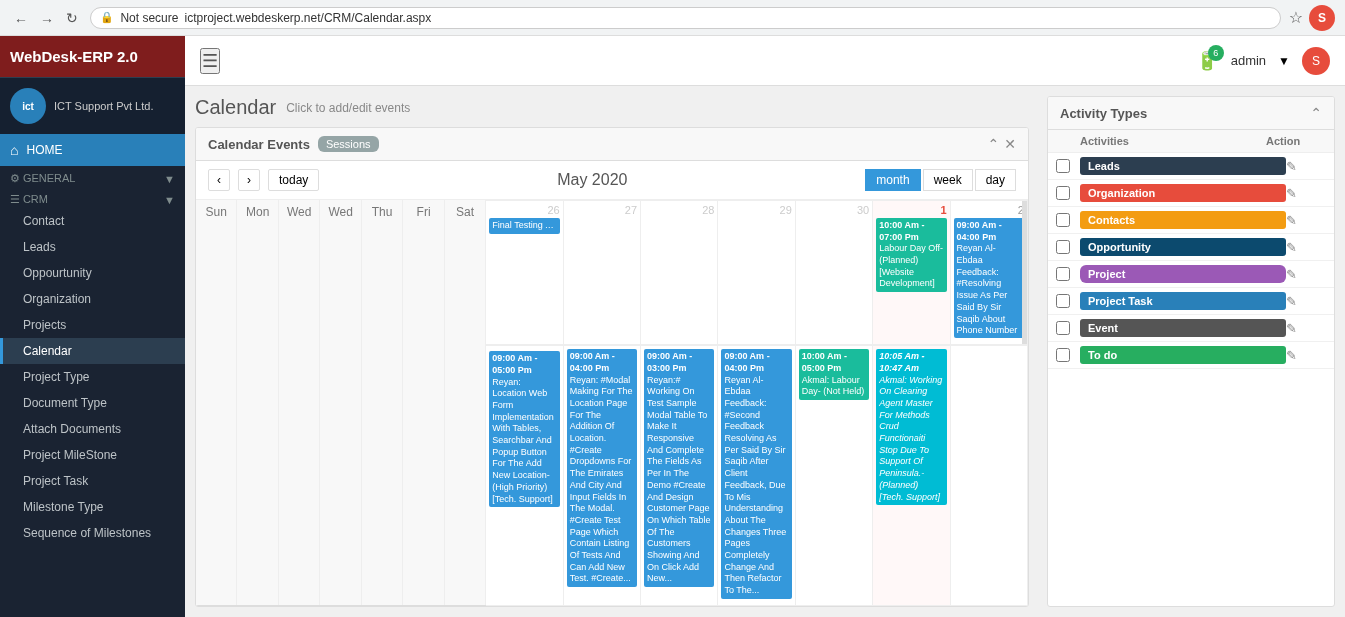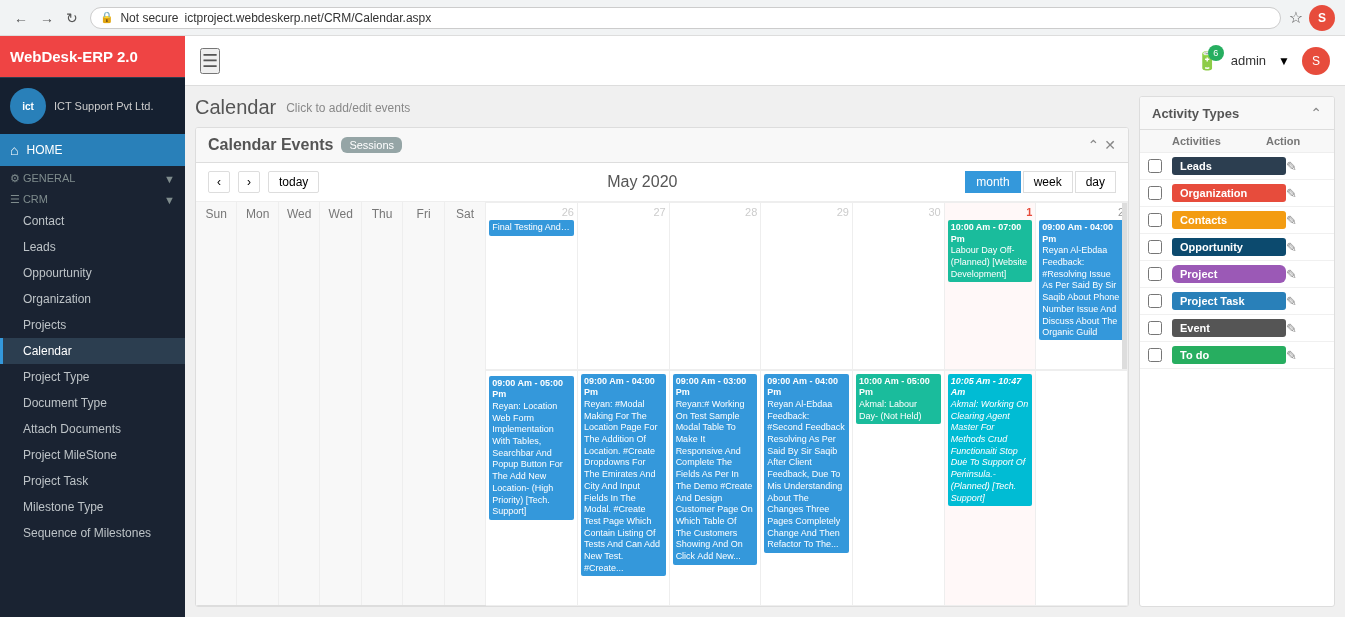--- a/index.html
+++ b/index.html
@@ -22,21 +22,21 @@
     .address-bar .lock-icon { color: #e67e22; font-size: 11px; }
     .browser-actions { display: flex; gap: 6px; align-items: center; }
     .browser-action-btn { background: none; border: none; cursor: pointer; font-size: 16px; color: #555; }
     .profile-circle { width: 26px; height: 26px; background: #e74c3c; border-radius: 50%; display: flex; align-items: center; justify-content: center; color: white; font-size: 12px; font-weight: bold; }
 
     
     .app-layout { display: flex; flex: 1; overflow: hidden; }
 
     
     .sidebar { width: 185px; background: #1a2332; color: white; display: flex; flex-direction: column; overflow-y: auto; flex-shrink: 0; }
-    .sidebar-header { padding: 12px 10px; background: #ef4444; border-bottom: 1px solid #2c3e50; }
+    .sidebar-header { padding: 12px 10px; background: #7f1d1d; border-bottom: 1px solid #2c3e50; }
     .sidebar-logo { font-size: 15px; font-weight: bold; color: white; }
     .sidebar-company { display: flex; align-items: center; gap: 8px; padding: 10px; background: #152030; }
     .company-logo { width: 36px; height: 36px; background: #2980b9; border-radius: 50%; display: flex; align-items: center; justify-content: center; color: white; font-size: 10px; font-weight: bold; }
     .company-name { font-size: 11px; color: #ccc; }
     .sidebar-nav-item { padding: 8px 10px; cursor: pointer; display: flex; align-items: center; gap: 8px; font-size: 12px; color: #bdc3c7; }
     .sidebar-nav-item.active { background: #2980b9; color: white; }
     .sidebar-nav-item .icon { font-size: 14px; }
     .sidebar-section { padding: 6px 10px 2px; font-size: 11px; color: #7f8c8d; text-transform: uppercase; display: flex; align-items: center; justify-content: space-between; cursor: pointer; }
     .sidebar-sub-item { padding: 6px 10px 6px 20px; cursor: pointer; color: #bdc3c7; font-size: 12px; border-left: 3px solid transparent; }
     .sidebar-sub-item.active { background: #2c3e50; color: white; border-left-color: #3498db; }
@@ -52,21 +52,21 @@
     .content-wrapper { flex: 1; display: flex; overflow: hidden; padding: 10px; gap: 10px; }
 
     
     .calendar-section { flex: 1; display: flex; flex-direction: column; }
     .page-title-bar { display: flex; align-items: center; gap: 10px; margin-bottom: 8px; }
     .page-title { font-size: 20px; color: #555; font-weight: normal; }
     .page-subtitle { font-size: 12px; color: #888; }
 
     .calendar-widget { background: white; border: 1px solid #ddd; border-radius: 3px; flex: 1; display: flex; flex-direction: column; overflow: hidden; }
     .calendar-widget-header { background: #f8f8f8; border-bottom: 1px solid #ddd; padding: 8px 12px; display: flex; align-items: center; gap: 8px; }
-    .calendar-widget-title { font-size: 16px; color: #555; font-weight: bold; }
+    .calendar-widget-title { font-size: 13px; color: #555; font-weight: bold; }
     .sessions-badge { background: #95a5a6; color: white; padding: 2px 8px; border-radius: 6px; font-size: 11px; }
     .widget-header-actions { margin-left: auto; display: flex; gap: 5px; }
     .widget-btn { background: none; border: none; cursor: pointer; color: #888; font-size: 14px; }
 
     .calendar-controls { padding: 8px 12px; display: flex; align-items: center; gap: 8px; border-bottom: 1px solid #eee; }
     .cal-nav-btn { background: white; border: 1px solid #ddd; padding: 3px 8px; cursor: pointer; font-size: 12px; border-radius: 2px; }
     .today-btn { background: white; border: 1px solid #ddd; padding: 3px 10px; cursor: pointer; font-size: 12px; border-radius: 2px; }
     .cal-month-label { flex: 1; text-align: center; font-size: 16px; color: #555; }
     .view-btns { display: flex; gap: 2px; align-items: flex-end; }
     .view-btn { background: white; border: 1px solid #ddd; padding: 3px 10px; cursor: pointer; font-size: 12px; }
@@ -78,21 +78,21 @@
     .cal-body { display: grid; grid-template-columns: repeat(7, 1fr); flex: 1; overflow: hidden; }
     .cal-cell { border-right: 1px solid #eee; border-bottom: 1px solid #eee; padding: 3px; position: relative; overflow: hidden; min-height: 60px; vertical-align: top; }
     .cal-date { font-size: 11px; color: #999; text-align: right; margin-bottom: 2px; }
     .cal-event { font-size: 10px; padding: 2px 3px; border-radius: 2px; margin-bottom: 1px; line-height: 1.3; overflow: hidden; }
     .cal-event.blue { background: #3498db; color: white; }
     .cal-event.teal { background: #1abc9c; color: white; }
     .cal-event.cyan { background: #00bcd4; color: white; }
     .scrollbar-indicator { position: absolute; right: 0; top: 0; bottom: 0; width: 5px; background: #ddd; }
 
     
-    .activity-panel { width: 196px; background: white; border: 1px solid #ddd; border-radius: 3px; display: flex; flex-direction: column; overflow: hidden; flex-shrink: 0; }
+    .activity-panel { width: 288px; background: white; border: 1px solid #ddd; border-radius: 3px; display: flex; flex-direction: column; overflow: hidden; flex-shrink: 0; margin-left: 8px; }
     .activity-panel-header { background: #f8f8f8; border-bottom: 1px solid #ddd; padding: 8px 12px; display: flex; align-items: center; }
     .activity-panel-title { font-size: 13px; color: #555; font-weight: bold; flex: 1; }
     .activity-table { flex: 1; overflow-y: auto; }
     .activity-table-header { display: grid; grid-template-columns: 24px 1fr 60px; padding: 5px 8px; border-bottom: 1px solid #eee; background: #f8f8f8; }
     .activity-table-header span { font-size: 11px; color: #777; font-weight: bold; }
     .activity-row { display: grid; grid-template-columns: 24px 1fr 40px; padding: 4px 8px; align-items: center; border-bottom: 1px solid #f0f0f0; }
     .activity-checkbox { width: 14px; height: 14px; cursor: pointer; }
     .activity-badge { padding: 3px 8px; border-radius: 3px; color: white; font-size: 11px; font-weight: bold; display: inline-block; }
     .badge-black { background: #2c3e50; }
     .badge-red { background: #e74c3c; }

